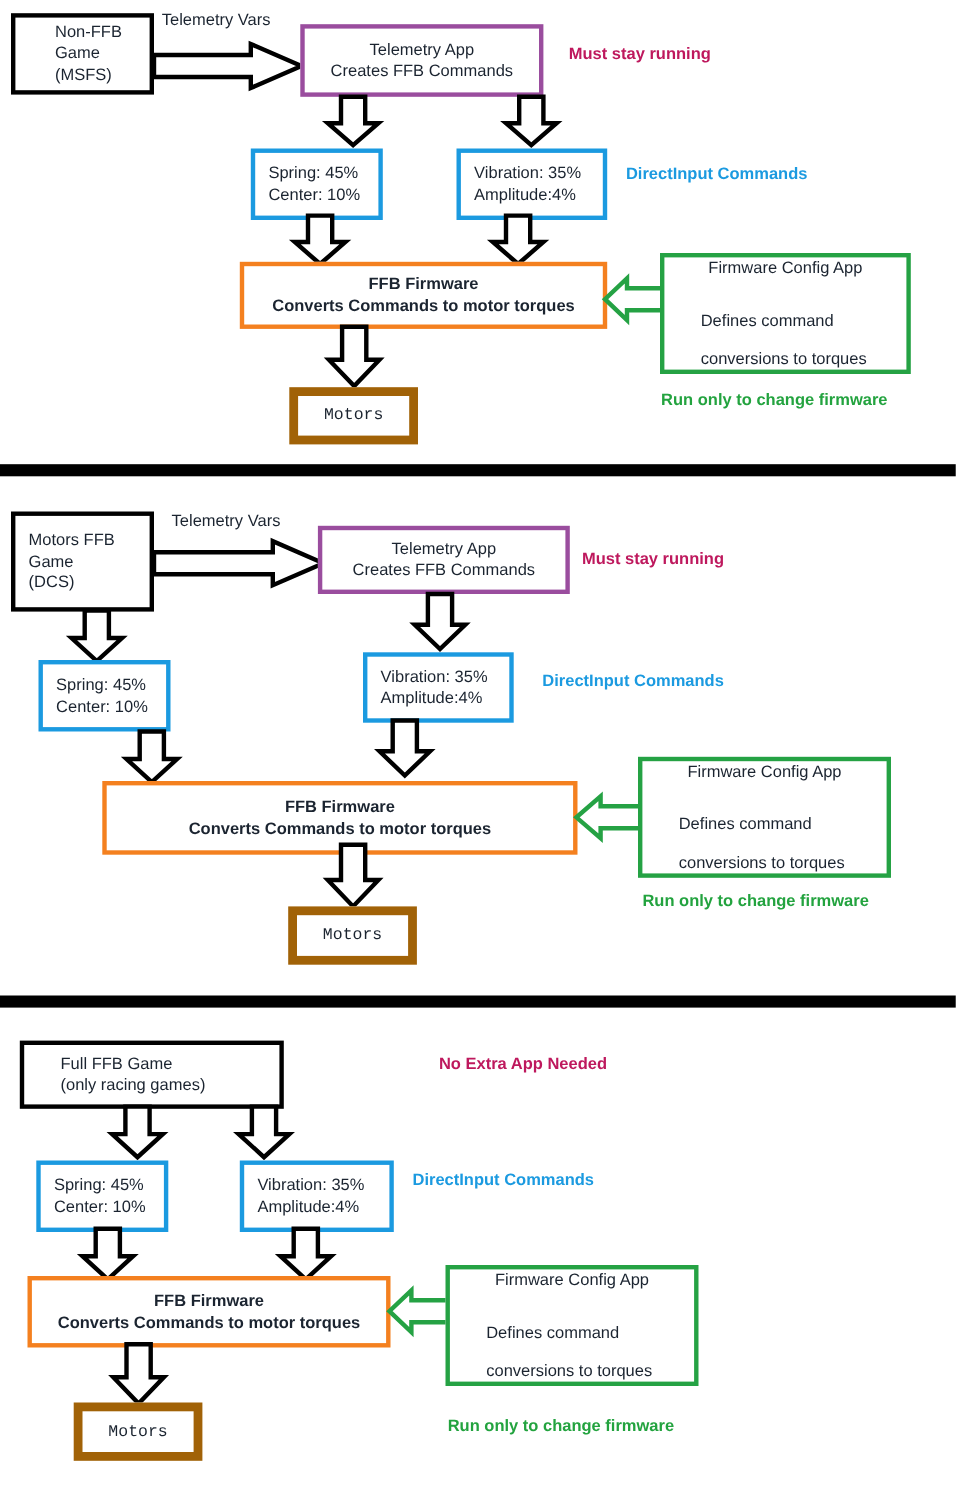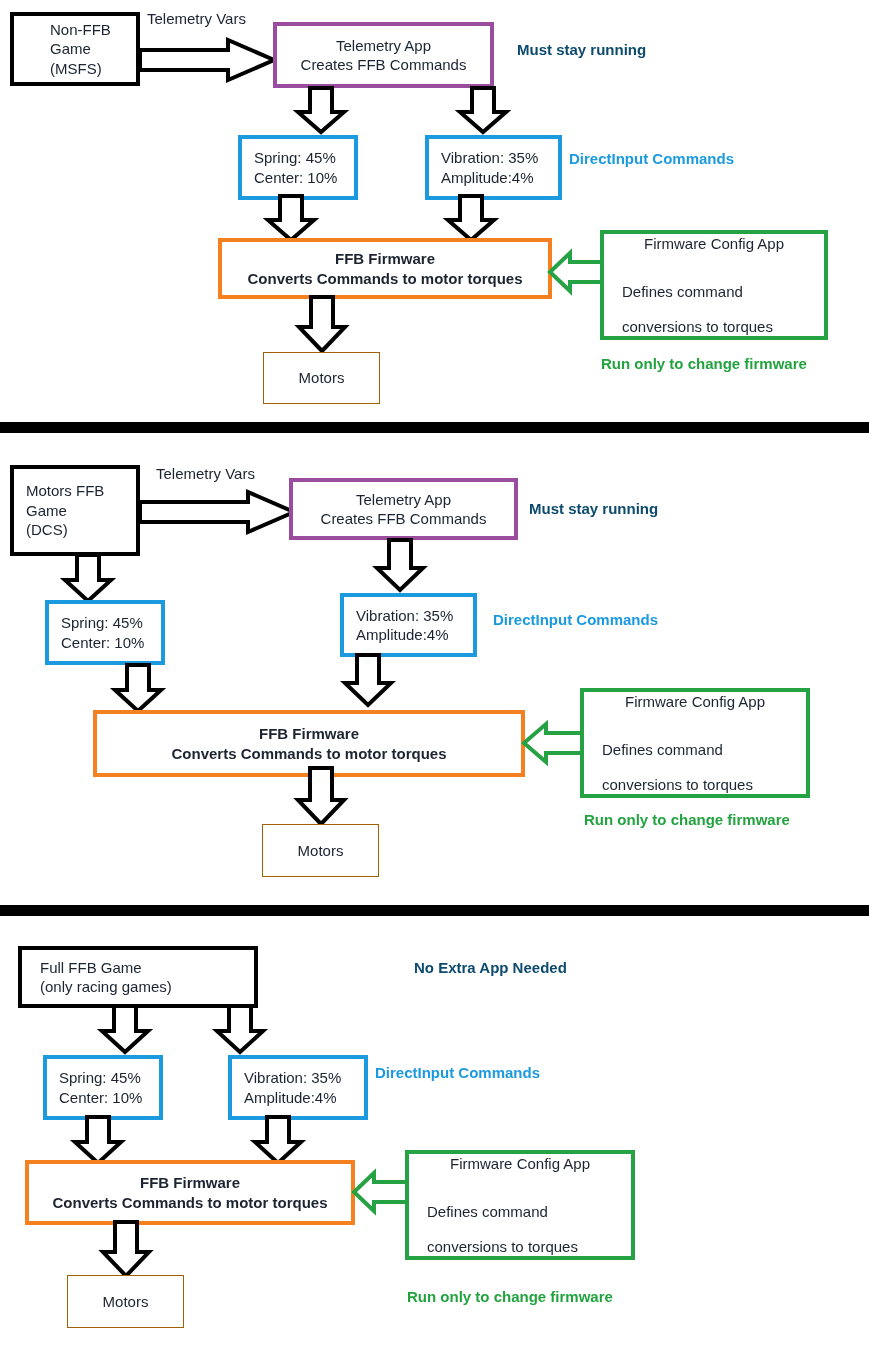--- a/index.html
+++ b/index.html
@@ -5,34 +5,34 @@
   html,body{margin:0;padding:0;background:#ffffff;}
   body{font-family:"Liberation Sans",sans-serif;}
   #page{position:relative;width:869px;height:1372px;background:#fff;overflow:hidden;}
 
   .box{position:absolute;box-sizing:border-box;background:#ffffff;
        display:flex;flex-direction:column;justify-content:center;}
   .box .ln{display:block;line-height:1.30;white-space:nowrap;}
 
   .b-black{border:4px solid #000000;}
   .b-purple{border:4px solid #9a4d9e;}
-  .b-blue{border:4px solid #1b9ae0;margin-left:10px;}
+  .b-blue{border:4px solid #1b9ae0;}
   .b-orange{border:4px solid #f4801f;font-weight:bold;}
   .b-green{border:4px solid #25a244;justify-content:space-between;}
-  .b-gray{border:1px solid #a16207;}
+  .b-gray{border:8px solid #a16207;font-family:Liberation Mono, monospace;}
 
   .txt{color:#1b2430;font-size:15px;}
   .txt-c{text-align:center;}
   .txt-l{text-align:left;}
 
   .pad-l{padding-left:12px;}
-  .pad-l2{padding-left:18px;}
+  .pad-l2{padding-left:33px;}
 
   .label{position:absolute;font-weight:bold;font-size:15px;white-space:nowrap;}
-  .lab-purple{color:#0c4a6e;}
+  .lab-purple{color:#be185d;}
   .lab-blue{color:#1b9ae0;}
   .lab-green{color:#23a33f;}
 
   .plain{position:absolute;font-size:15px;color:#1b2430;white-space:nowrap;}
 
   .sep{position:absolute;left:0;width:869px;height:11px;background:#000000;}
 
   .arrow{position:absolute;}
   svg{display:block;overflow:visible;}
 </style>
@@ -220,21 +220,21 @@
 
   <div class="sep" style="top:905px;"></div>
 
   <div>
 
     <div class="box b-black" style="left:18px;top:946px;width:240px;height:62px;">
       <span class="ln txt txt-l pad-l2">Full FFB Game</span>
       <span class="ln txt txt-l pad-l2">(only racing games)</span>
     </div>
 
-    <div class="label lab-purple" style="left:414px;top:959px;">No Extra App Needed</div>
+    <div class="label lab-purple" style="left:399px;top:959px;">No Extra App Needed</div>
 
     <div class="arrow" style="left:97px;top:1006px;">
       <svg width="56" height="48" viewBox="0 0 56 48">
         <path d="M17,0 L39,0 L39,25 L51,25 L28,46 L5,25 L17,25 Z" fill="#ffffff" stroke="#000000" stroke-width="4"></path>
       </svg>
     </div>
     <div class="arrow" style="left:212px;top:1006px;">
       <svg width="56" height="48" viewBox="0 0 56 48">
         <path d="M17,0 L39,0 L39,25 L51,25 L28,46 L5,25 L17,25 Z" fill="#ffffff" stroke="#000000" stroke-width="4"></path>
       </svg>

